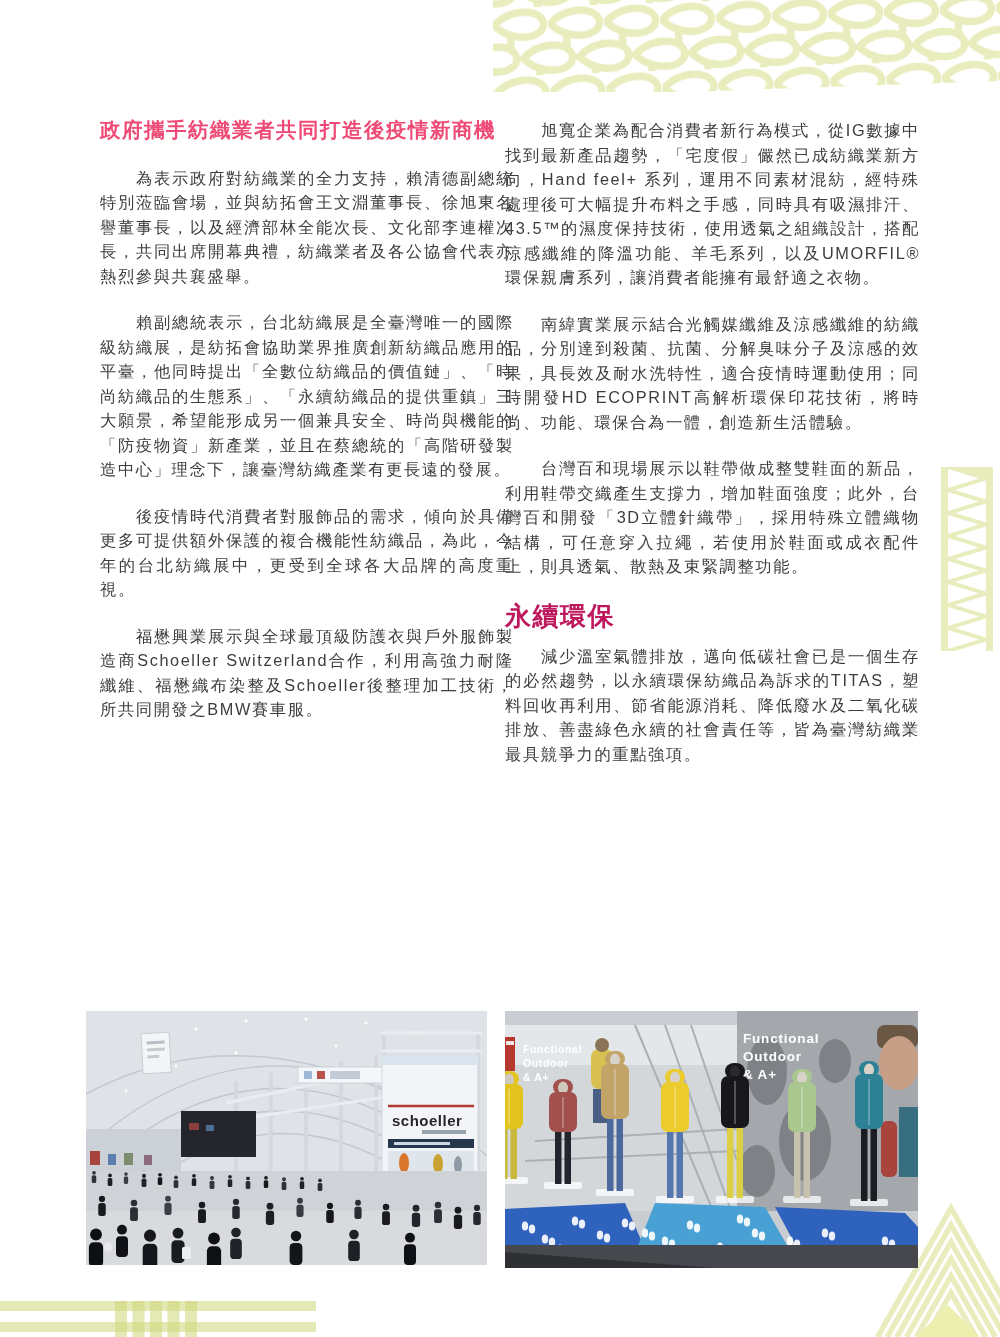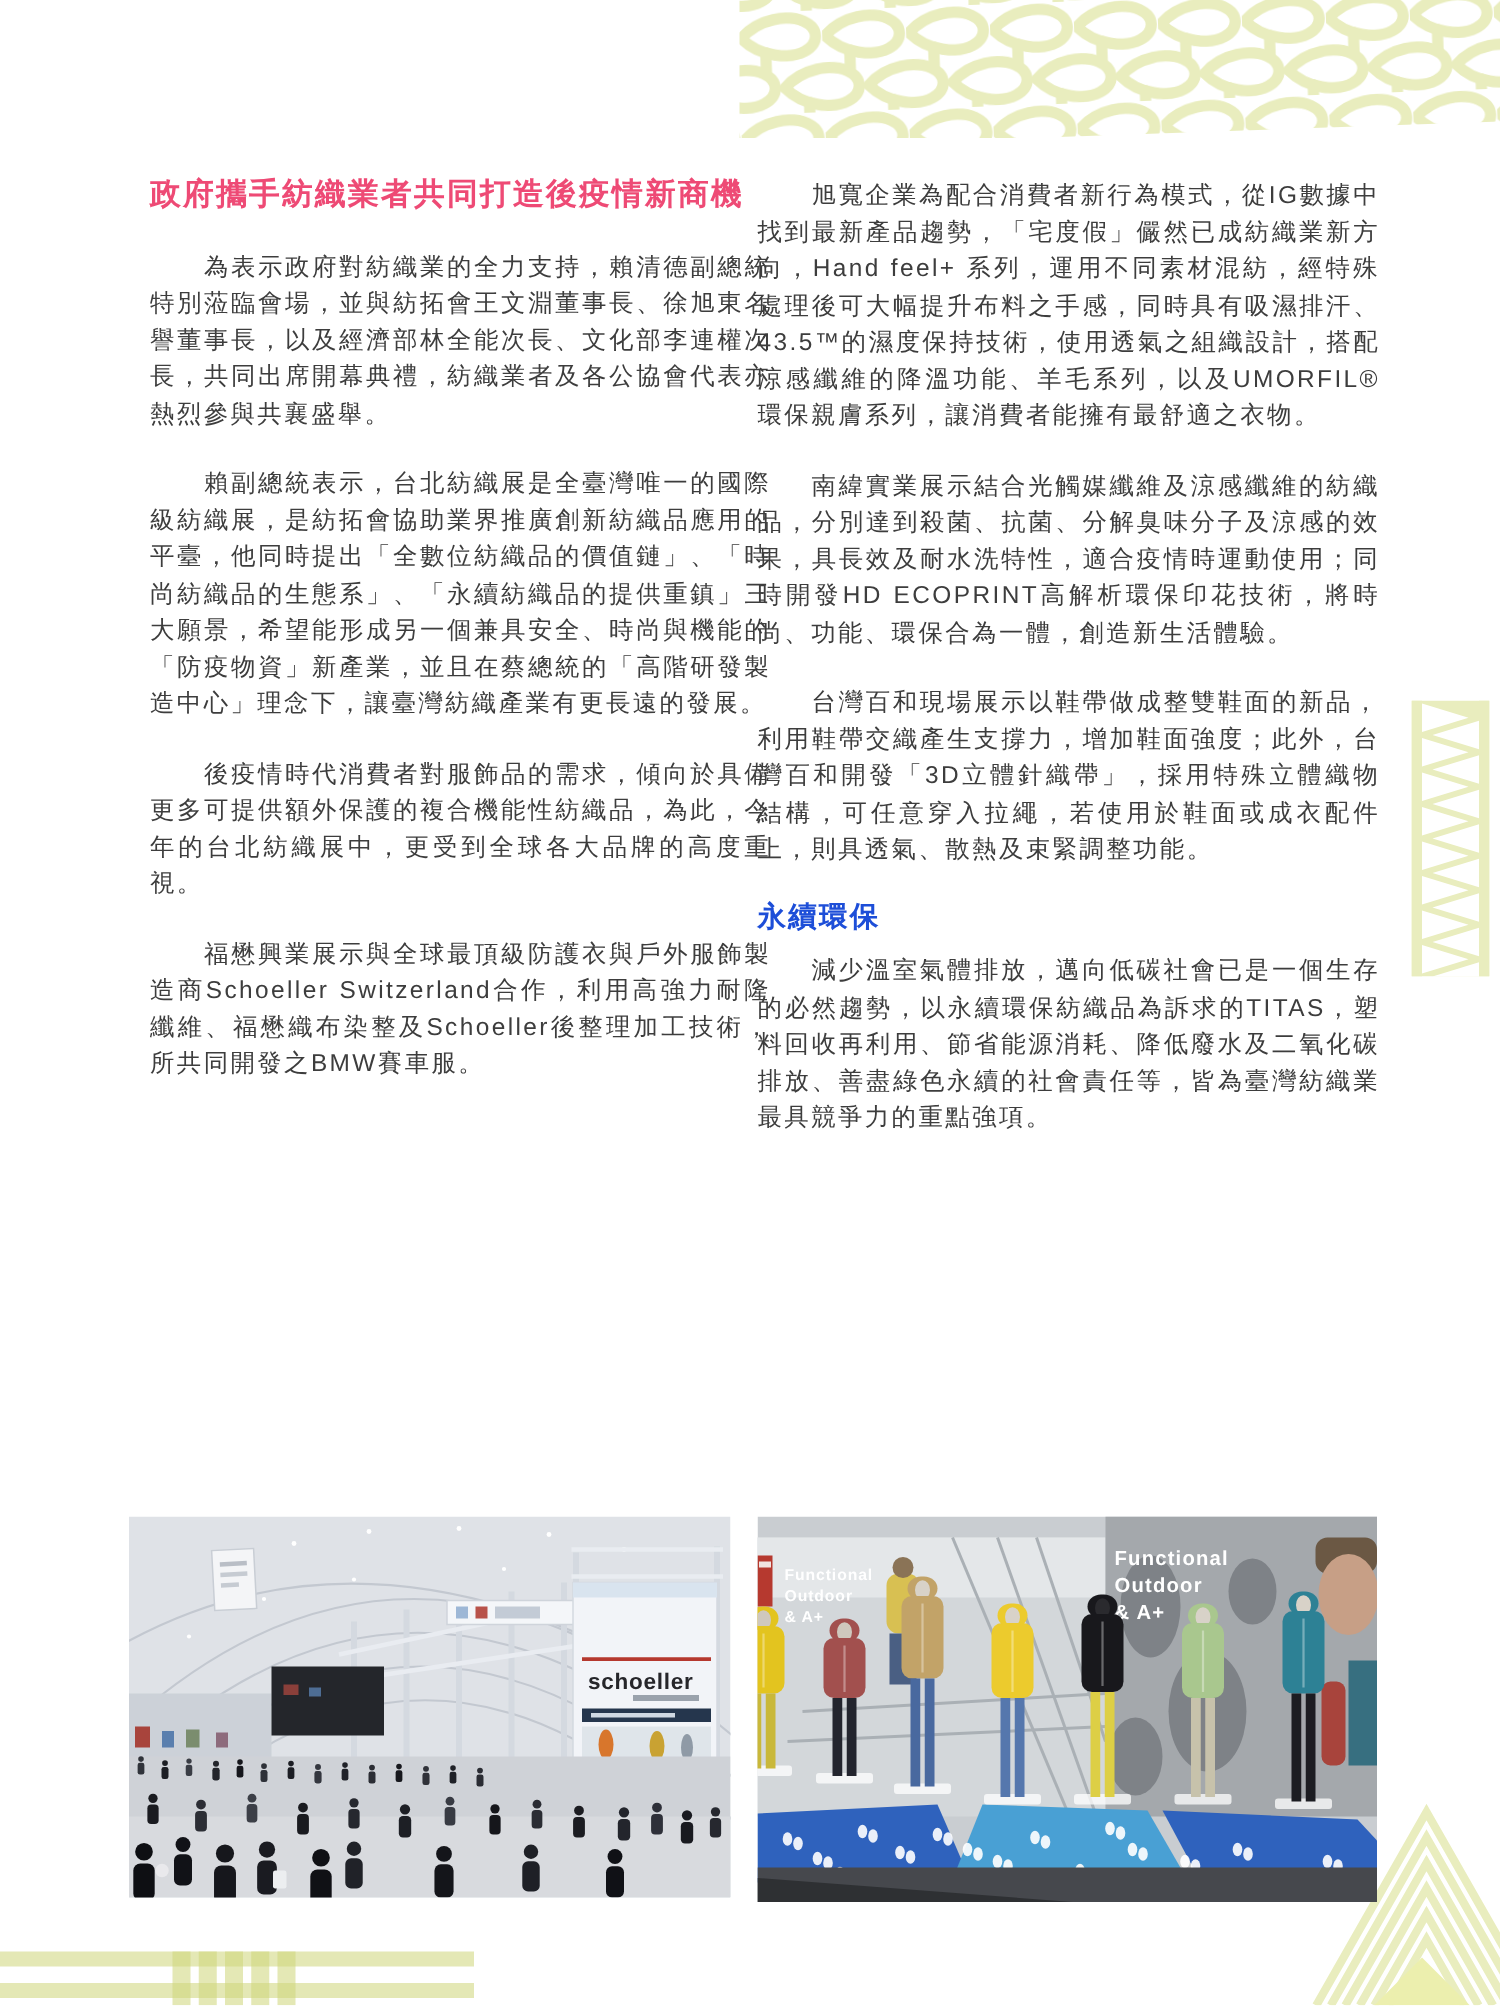--- a/index.html
+++ b/index.html
@@ -9,21 +9,21 @@
   }
   .col{position:absolute;top:118px;}
   .col-left{left:100px;width:414px;}
   .col-right{left:505px;width:415px;}
   .h-pink{
     font-size:20.5px;font-weight:bold;color:#ee4a75;letter-spacing:1.5px;
     margin:0 0 24px 0;line-height:1.15;
   }
   .h-pink.mid{margin:2px 0 18px 0;}
   .h-blue{
-    font-size:19px;font-weight:bold;color:#1d4ed8;letter-spacing:1.5px;
+    font-size:26px;font-weight:bold;color:#be185d;letter-spacing:1.5px;
     margin:0 0 12px 0;line-height:1.2;
   }
   p.body{
     font-size:16.3px;line-height:24.5px;color:#3d3d3d;letter-spacing:1.6px;
     text-align:justify;margin:0 0 22px 0;text-indent:36px;
   }
   .photo{position:absolute;display:block;}
   .deco{position:absolute;display:block;}
   svg text{font-family:"Liberation Sans","DejaVu Sans",sans-serif;}
 </style>

